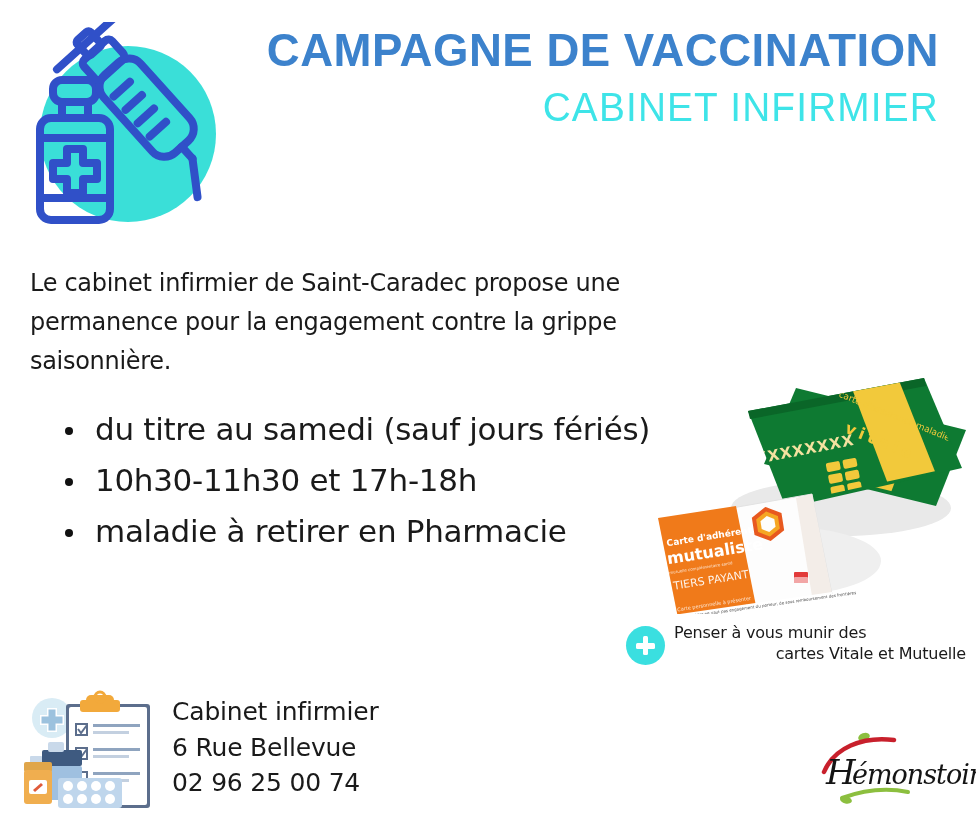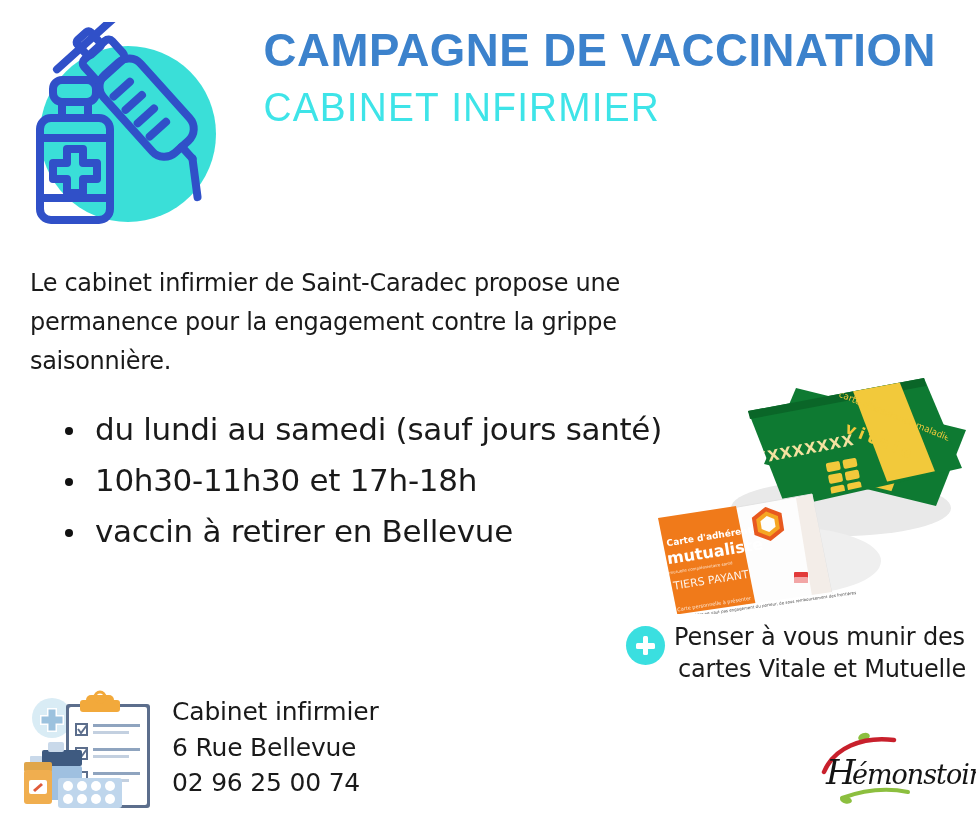--- a/index.html
+++ b/index.html
@@ -11,21 +11,21 @@
     overflow:hidden;
   }
   .poster { position:relative; width:979px; height:821px; background:#fff; }
 
   
   .header { position:absolute; left:0; top:0; width:979px; height:245px; }
 
   .logo-mark { position:absolute; left:18px; top:22px; width:215px; height:205px; }
   .logo-mark svg { display:block; width:100%; height:100%; }
 
-  .title-block { position:absolute; right:17px; top:24px; width:720px; }
+  .title-block { position:absolute; right:40px; top:24px; width:720px; text-align:right; }
   .main-title {
     font-family:"Liberation Sans Narrow","Liberation Sans", sans-serif;
     font-weight:bold;
     font-size:47px;
     letter-spacing:0.5px;
     line-height:1.12;
     color:#3C82CC;
     white-space:nowrap;
     transform:scaleX(0.97);
     transform-origin:right center;
@@ -96,21 +96,21 @@
     background:#3ADFE0;
   }
   .note-badge:before, .note-badge:after {
     content:""; position:absolute; background:#fff; border-radius:1.5px;
   }
   .note-badge:before { left:10px; top:17px; width:19px; height:5.5px; }
   .note-badge:after  { left:16.75px; top:10px; width:5.5px; height:19px; }
   .note-text {
     position:absolute; left:48px; top:0px; width:292px;
     font-family:"DejaVu Sans", sans-serif;
-    font-size:24px; line-height:1.32; color:#1a1a1a;
+    font-size:16px; line-height:1.32; color:#1a1a1a;
     text-align:justify; text-justify:inter-word;
     letter-spacing:-0.2px;
   }
   .note-text .l2 { text-align:right; }
 
   
   .footer-icon { position:absolute; left:14px; top:690px; width:152px; height:126px; }
   .footer-icon svg { display:block; width:100%; height:100%; }
 
   .contact {
@@ -169,23 +169,23 @@
     </div>
   </div>
 
   <div class="intro">
     <div>Le cabinet infirmier de Saint-Caradec propose une</div>
     <div>permanence pour la engagement contre la grippe</div>
     <div class="lastline">saisonnière.</div>
   </div>
 
   <ul class="bullets">
-    <li><span>du lundi au samedi (sauf jours santé)</span></li>
+    <li><span>du titre au samedi (sauf jours fériés)</span></li>
     <li><span>10h30-11h30 et 17h-18h</span></li>
-    <li><span>vaccin à retirer en Bellevue</span></li>
+    <li><span>maladie à retirer en Pharmacie</span></li>
   </ul>
 
   <div class="cards">
     <svg viewBox="0 0 343 258" xmlns="http://www.w3.org/2000/svg">
       <defs>
         <clipPath id="cardBack">
             <path d="M160 32 L330 74 L300 146 L128 104 Z"></path>
           </clipPath>
         <clipPath id="cardFront">
             <path d="M112 55 L288 22 L323 110 L148 148 Z"></path>

